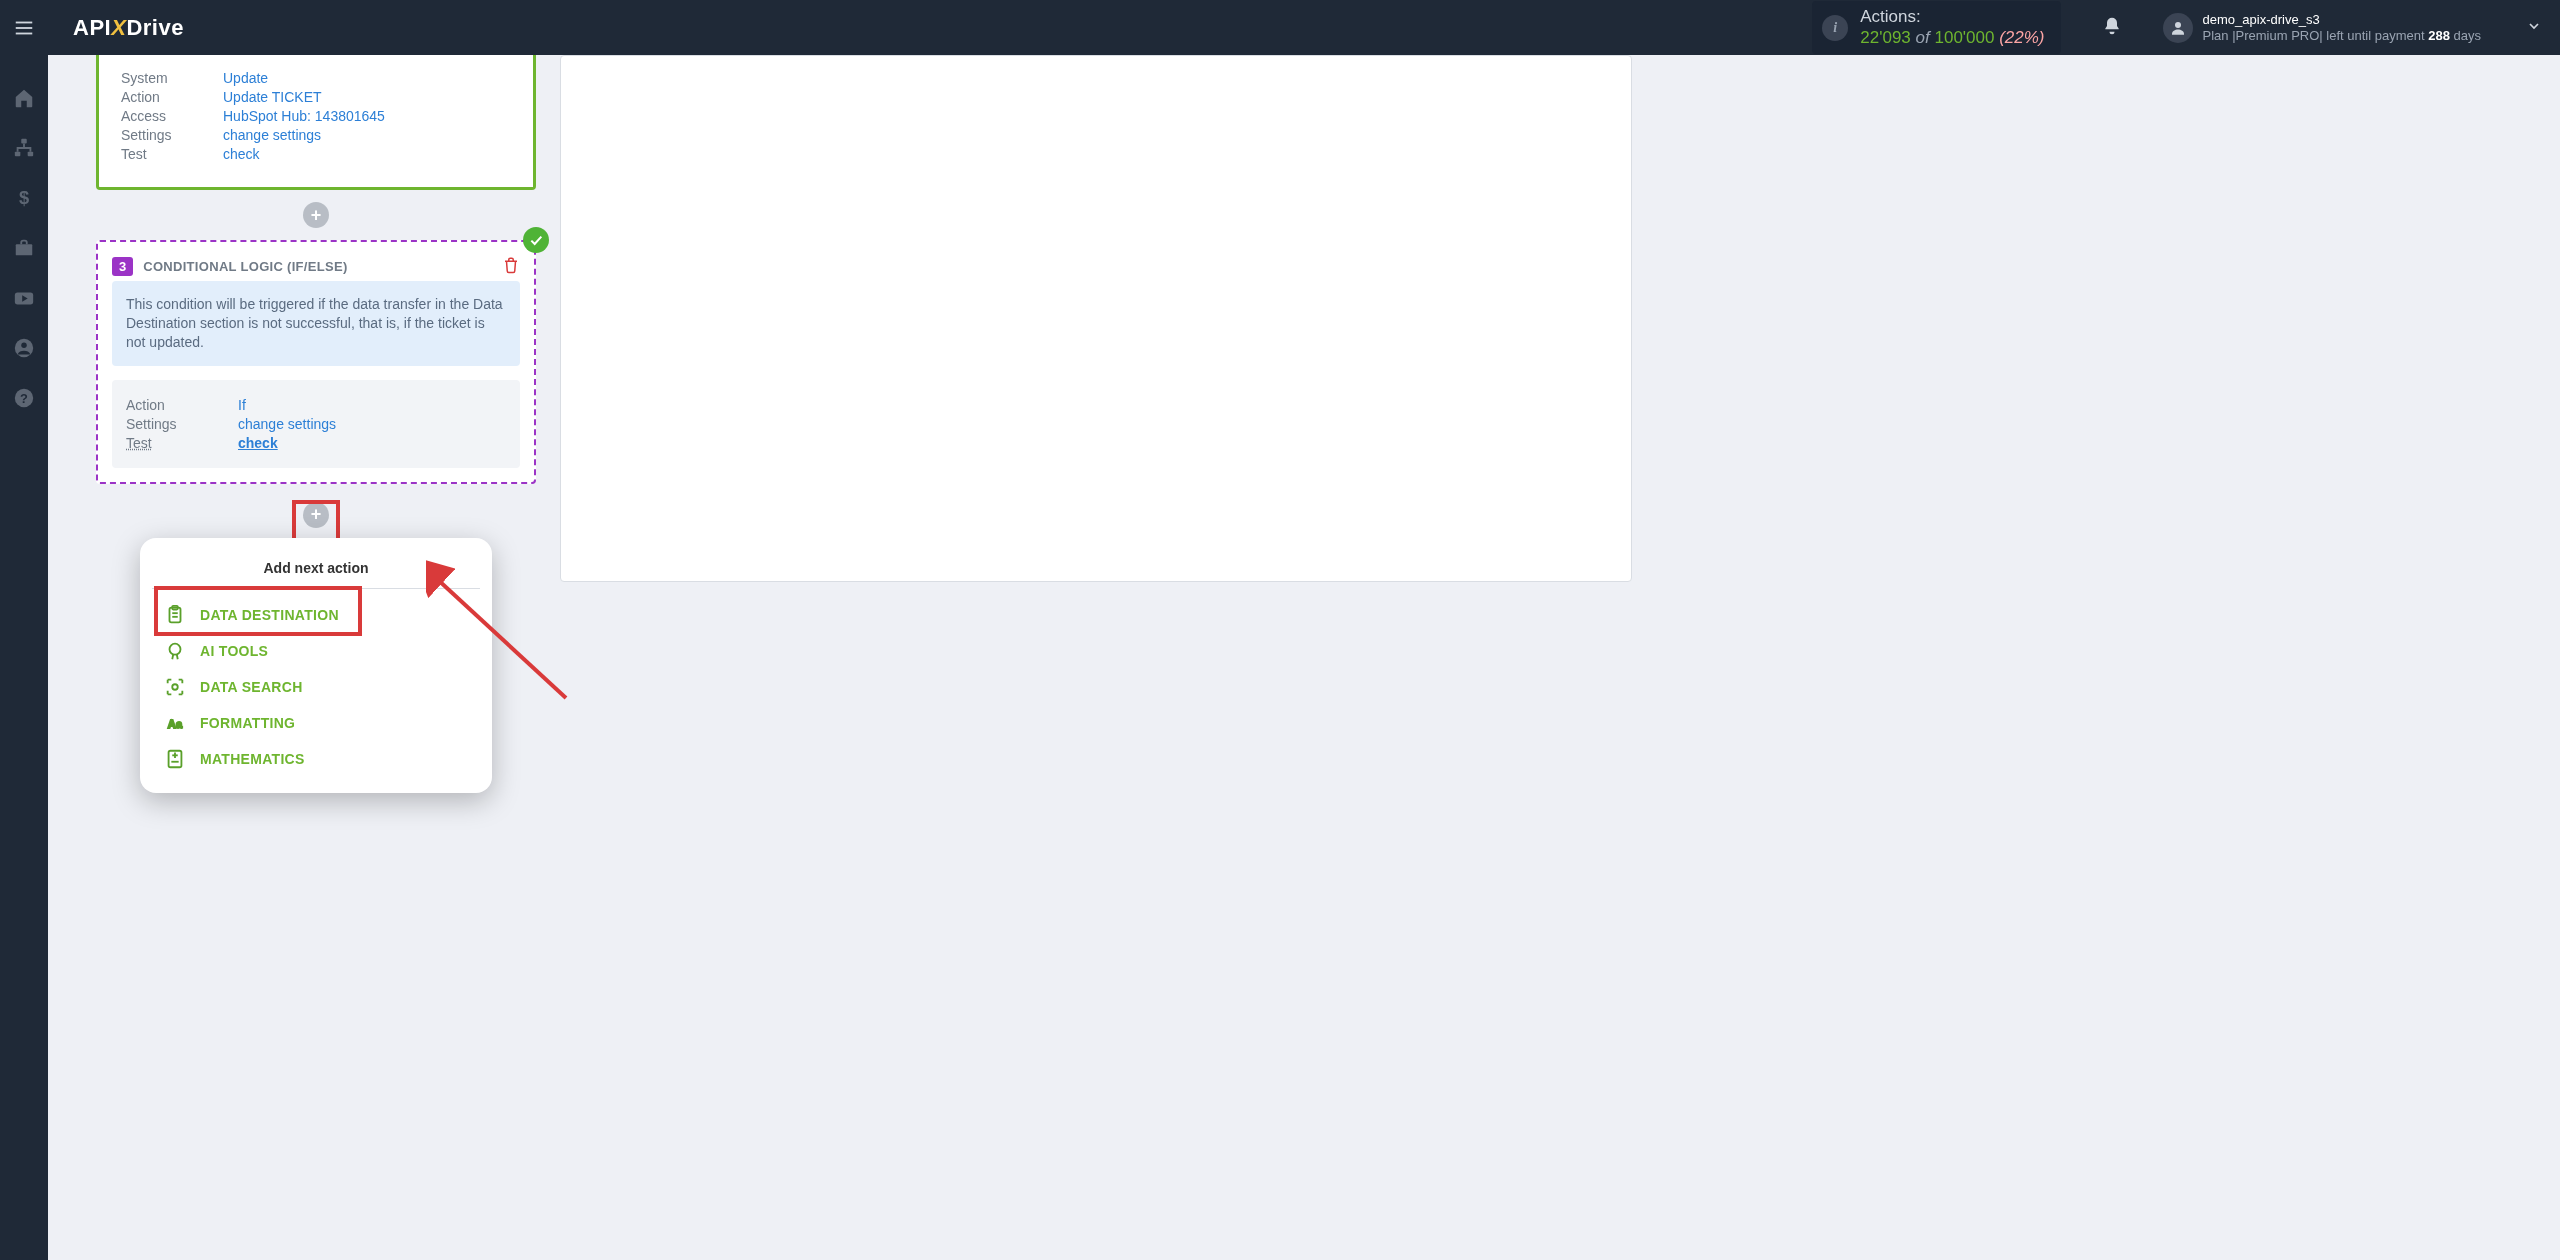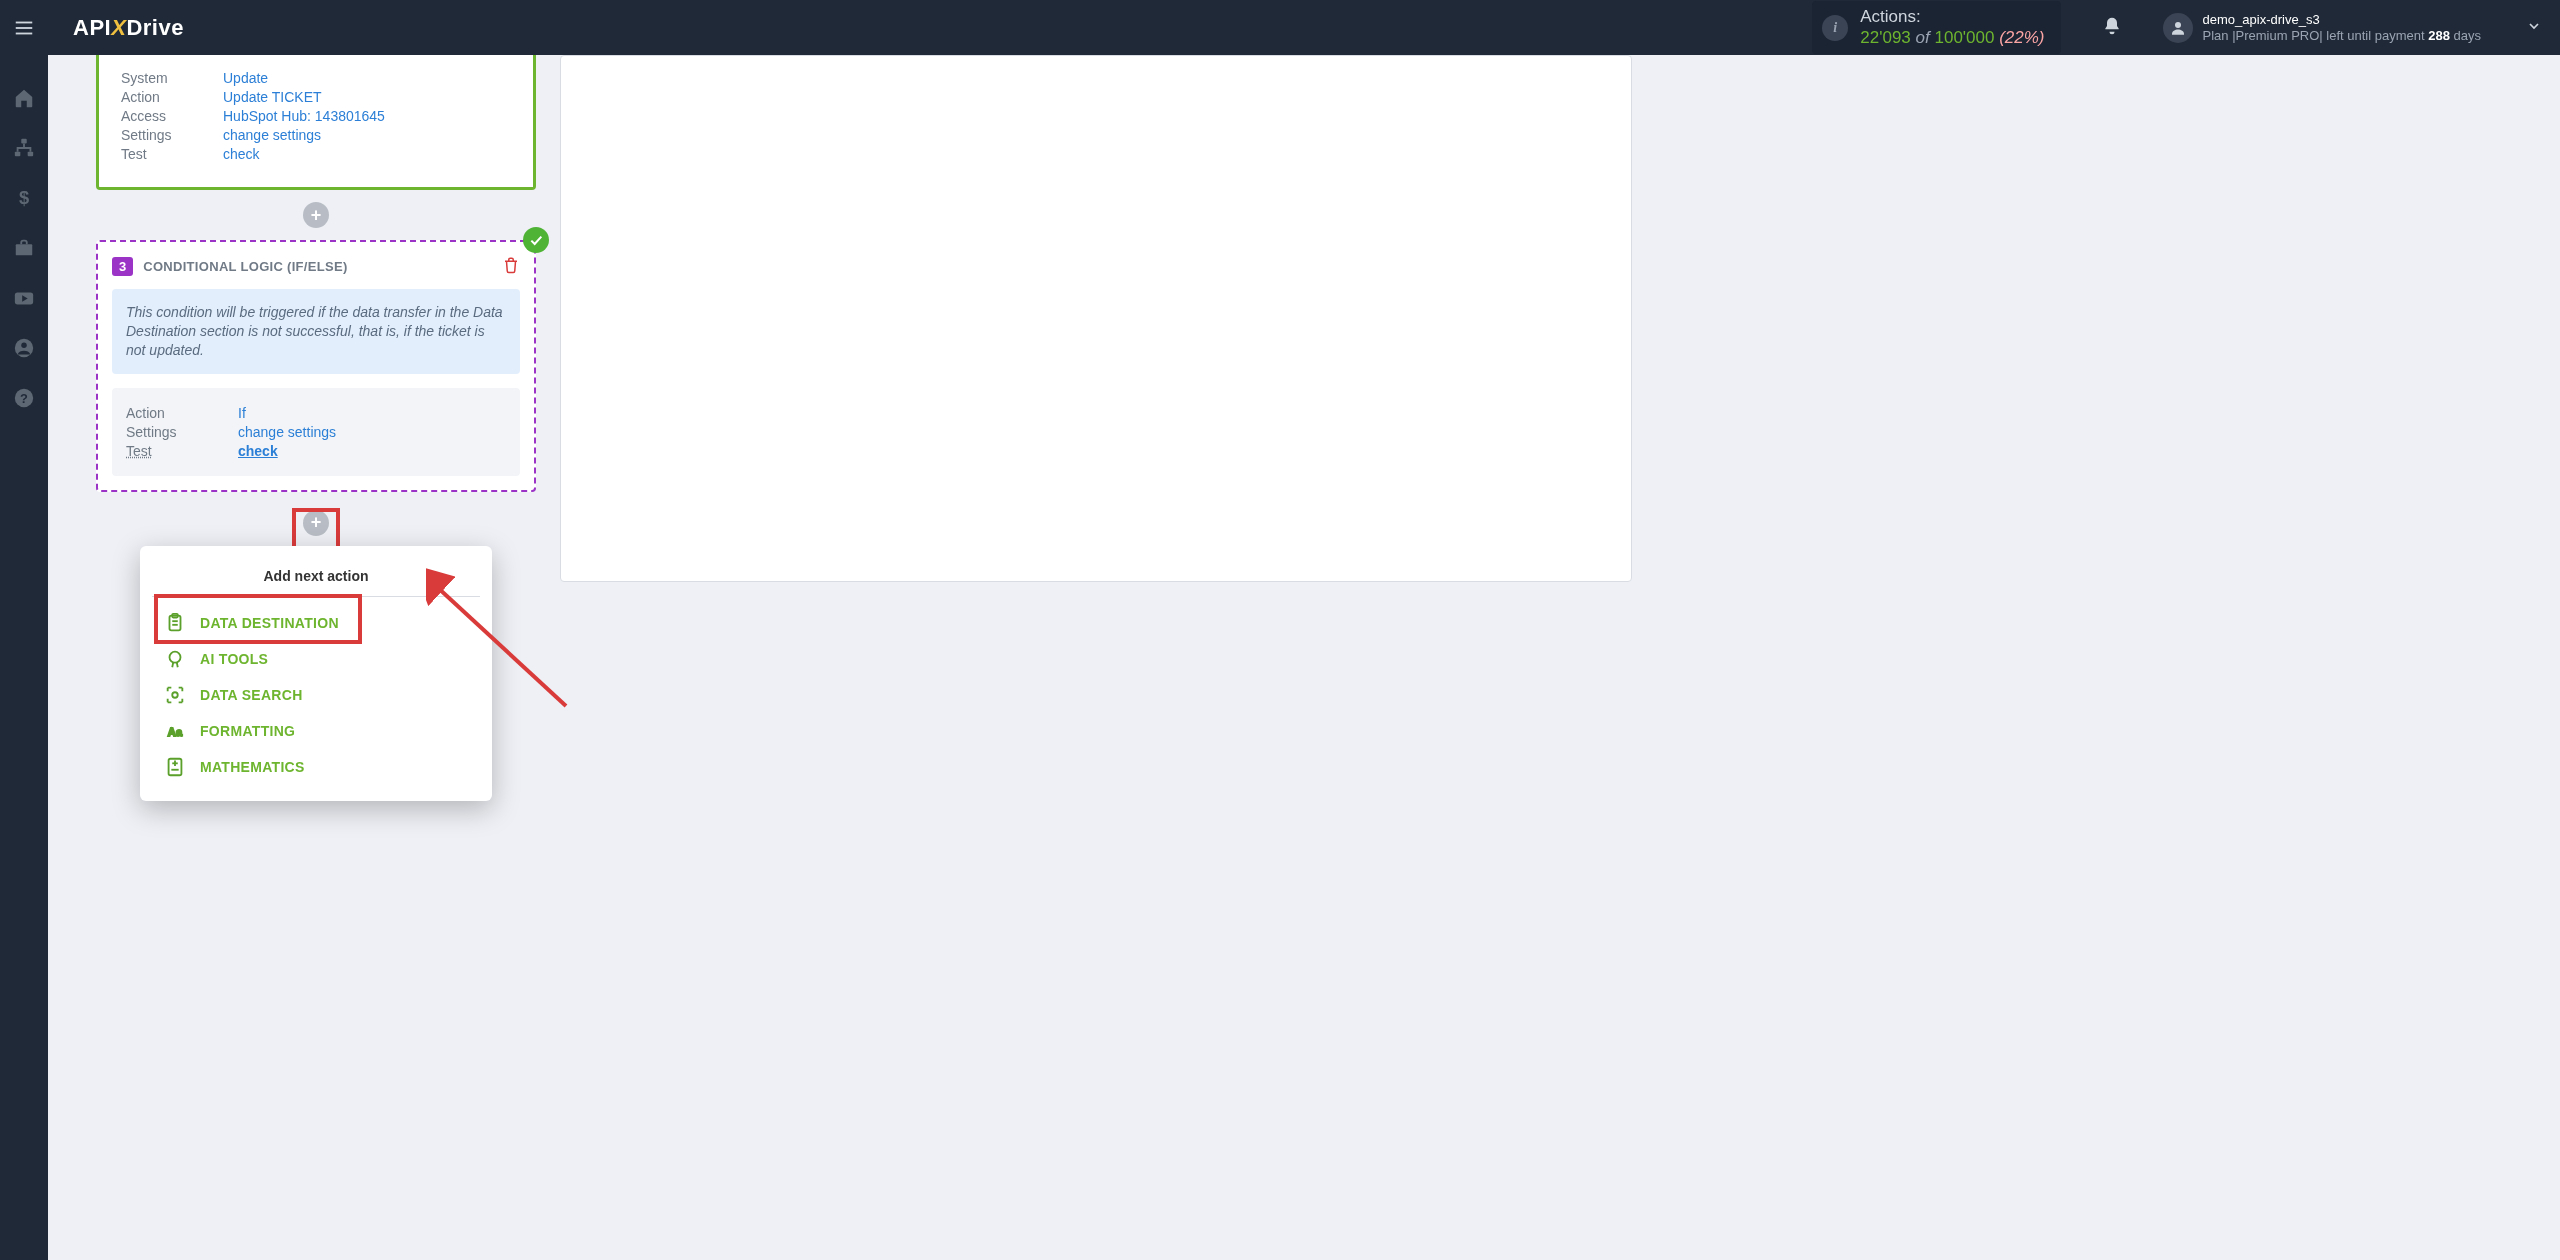--- a/index.html
+++ b/index.html
@@ -62,27 +62,27 @@
 
   .plus-circle{width:26px;height:26px;border-radius:50%;background:#b8bdc5;color:#fff;display:flex;align-items:center;justify-content:center;font-weight:700;font-size:18px;margin:12px auto;cursor:pointer;position:relative;}
 
   .cond-wrap{position:relative;margin-top:6px;}
   .check-badge{position:absolute;top:-13px;right:-13px;width:26px;height:26px;border-radius:50%;background:#4fb336;display:flex;align-items:center;justify-content:center;z-index:3;}
   .cond-card{border:2px dashed var(--purple);border-radius:4px;background:var(--panel);padding:14px;}
   .cond-header{display:flex;align-items:center;gap:10px;}
   .badge-num{background:var(--purple);color:#fff;border-radius:3px;padding:2px 7px;font-weight:700;font-size:13px;}
   .cond-title{color:var(--muted);font-weight:700;font-size:13px;letter-spacing:0.3px;text-align:right;}
   .trash{margin-left:auto;color:var(--red);cursor:pointer;}
-  .cond-info{background:var(--info-bg);border-radius:4px;padding:14px;color:#5a6b80;margin-top:12px;font-size:14px;line-height:1.35;font-style:italic;}
+  .cond-info{background:var(--info-bg);border-radius:4px;padding:14px;color:#5a6b80;margin-top:4px;font-size:14px;line-height:1.35;}
   .cond-actions{background:#f2f4f7;border-radius:4px;padding:14px;margin-top:14px;}
   .cond-actions .kv .k{width:80px;}
   .cond-actions .kv .test{text-decoration:underline dotted;color:var(--muted);}
   .cond-actions .kv .check{color:var(--blue);font-weight:700;text-decoration:underline;}
 
-  .menu-popover{position:relative;margin-top:-2px;width:316px;background:var(--panel);border-radius:6px;box-shadow:0 8px 28px rgba(0,0,0,0.25);padding:14px 18px 16px 18px;margin-left:auto;margin-right:auto;}
+  .menu-popover{position:relative;margin-top:-2px;width:316px;background:var(--panel);border-radius:16px;box-shadow:0 8px 28px rgba(0,0,0,0.25);padding:14px 18px 16px 18px;margin-left:auto;margin-right:auto;}
   .menu-title{text-align:center;font-weight:700;color:#333;padding:8px 0 12px;}
   .menu-sep{border-top:1px solid var(--panel-border);margin:0 -6px 8px -6px;}
   .menu-item{display:flex;align-items:center;gap:14px;padding:7px 6px;color:var(--green);font-weight:700;letter-spacing:0.3px;cursor:pointer;}
   .menu-item svg{width:22px;height:22px;}
   .menu-item span{font-size:14px;}
 
   .hl-box{position:absolute;border:4px solid var(--red);pointer-events:none;}
   .hl-plus{width:40px;height:40px;left:50%;transform:translateX(-50%);top:-2px;}
   .hl-dd{width:200px;height:42px;left:14px;top:48px;}
 

